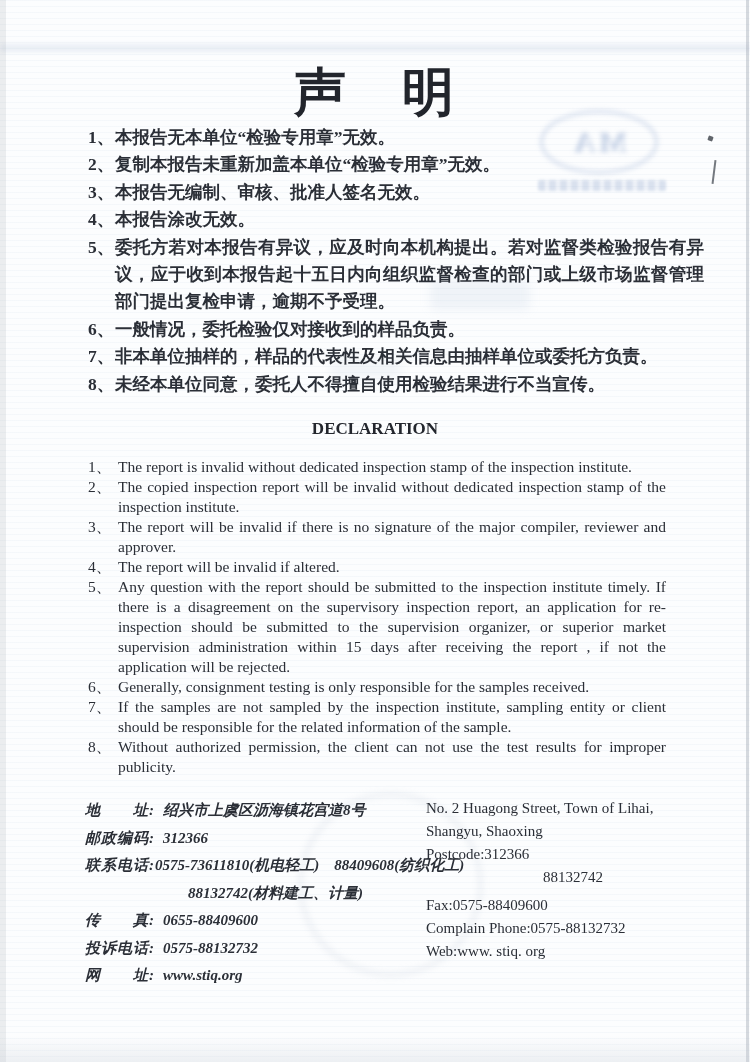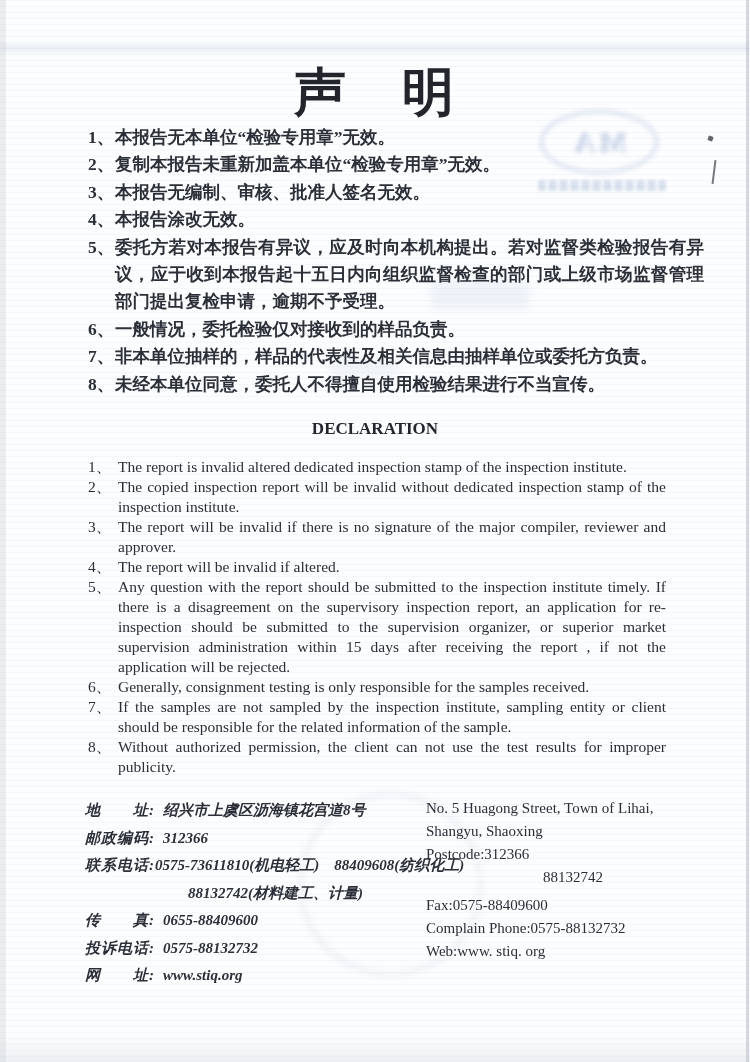--- a/index.html
+++ b/index.html
@@ -86,21 +86,21 @@
     <li><span class="num">4、</span><span class="txt">本报告涂改无效。</span></li>
     <li><span class="num">5、</span><span class="txt">委托方若对本报告有异议，应及时向本机构提出。若对监督类检验报告有异议，应于收到本报告起十五日内向组织监督检查的部门或上级市场监督管理部门提出复检申请，逾期不予受理。</span></li>
     <li><span class="num">6、</span><span class="txt">一般情况，委托检验仅对接收到的样品负责。</span></li>
     <li><span class="num">7、</span><span class="txt">非本单位抽样的，样品的代表性及相关信息由抽样单位或委托方负责。</span></li>
     <li><span class="num">8、</span><span class="txt">未经本单位同意，委托人不得擅自使用检验结果进行不当宣传。</span></li>
   </ol>
 
   <div class="en-title">DECLARATION</div>
 
   <ol class="en-list">
-    <li><span class="num">1、</span><span class="txt">The report is invalid altered dedicated inspection stamp of the inspection institute.</span></li>
+    <li><span class="num">1、</span><span class="txt">The report is invalid without dedicated inspection stamp of the inspection institute.</span></li>
     <li><span class="num">2、</span><span class="txt">The copied inspection report will be invalid without dedicated inspection stamp of the inspection institute.</span></li>
     <li><span class="num">3、</span><span class="txt">The report will be invalid if there is no signature of the major compiler, reviewer and approver.</span></li>
     <li><span class="num">4、</span><span class="txt">The report will be invalid if altered.</span></li>
     <li><span class="num">5、</span><span class="txt">Any question with the report should be submitted to the inspection institute timely. If there is a disagreement on the supervisory inspection report, an application for re-inspection should be submitted to the supervision organizer, or superior market supervision administration within 15 days after receiving the report , if not the application will be rejected.</span></li>
     <li><span class="num">6、</span><span class="txt">Generally, consignment testing is only responsible for the samples received.</span></li>
     <li><span class="num">7、</span><span class="txt">If the samples are not sampled by the inspection institute, sampling entity or client should be responsible for the related information of the sample.</span></li>
     <li><span class="num">8、</span><span class="txt">Without authorized permission, the client can not use the test results for improper publicity.</span></li>
   </ol>
 
   <div class="footer-cn">
@@ -128,21 +128,21 @@
         <span class="lbl">投诉电话:</span>
         <span class="val">0575-88132732</span>
       </div>
     <div class="row">
         <span class="lbl">网　　址:</span>
         <span class="val">www.stiq.org</span>
       </div>
   </div>
 
   <div class="footer-en">
-    <div class="line">No. 5 Huagong Street, Town of Lihai,</div>
+    <div class="line">No. 2 Huagong Street, Town of Lihai,</div>
     <div class="line">Shangyu, Shaoxing</div>
     <div class="line">Postcode:312366</div>
     <div class="line cont">88132742</div>
     <div class="line gap">Fax:0575-88409600</div>
     <div class="line">Complain Phone:0575-88132732</div>
     <div class="line">Web:www. stiq. org</div>
   </div>
 
 </div>
 

